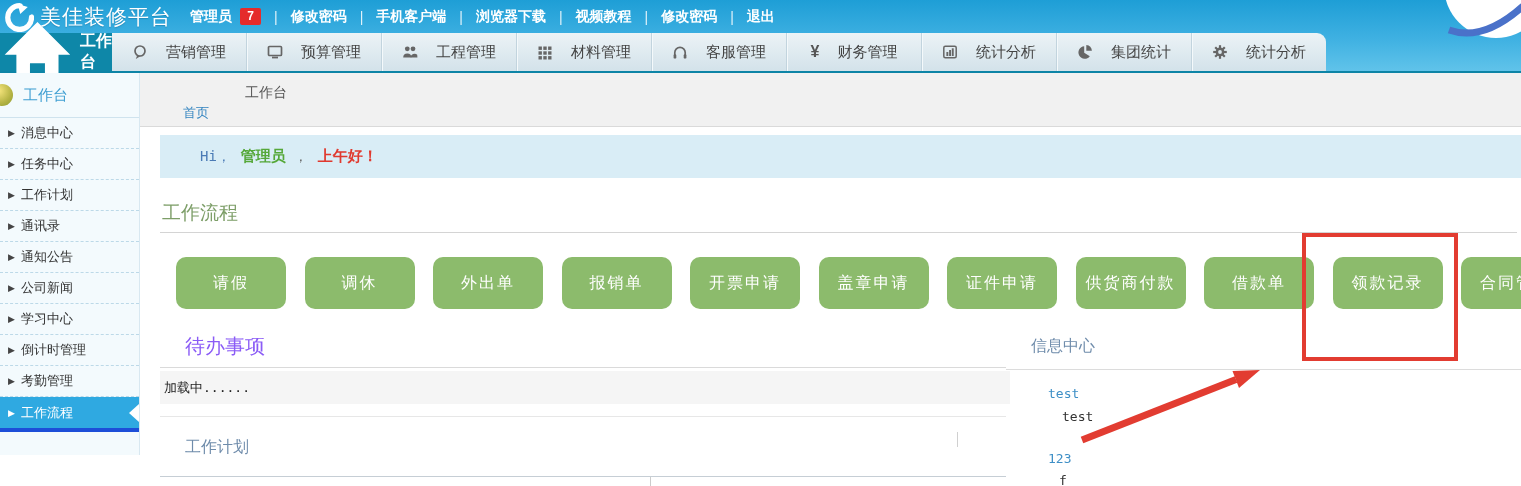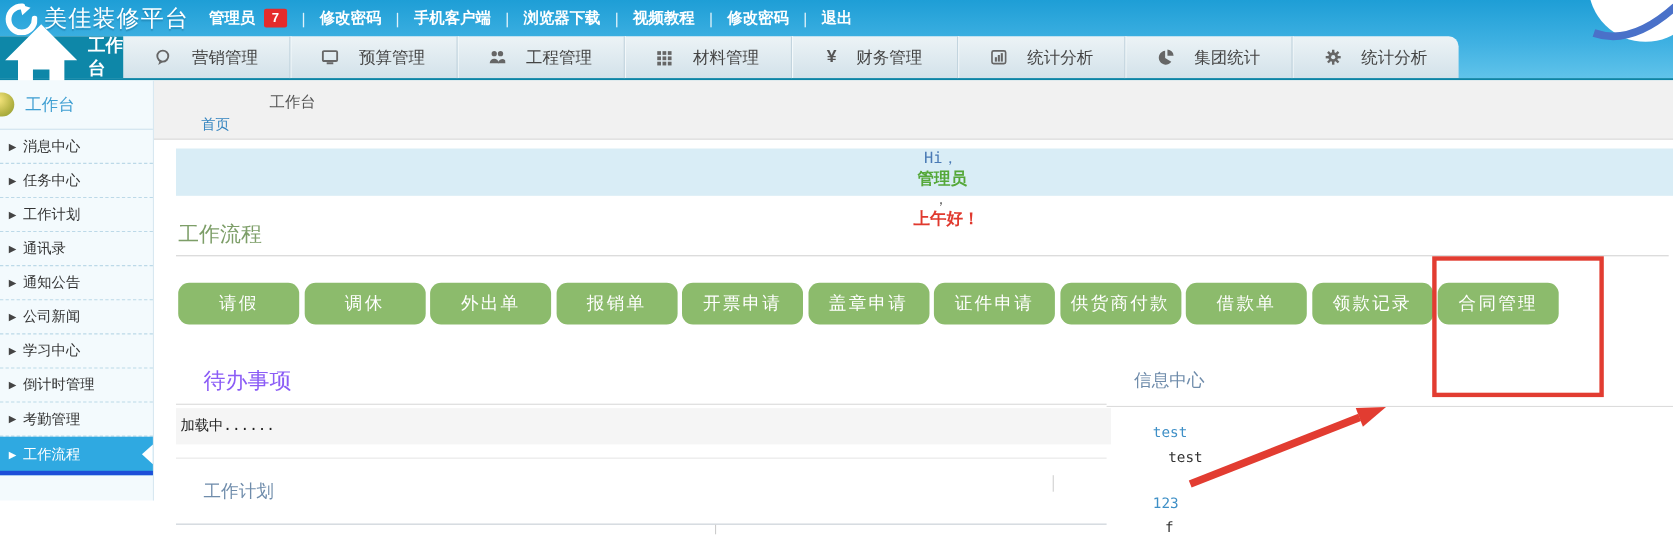--- a/index.html
+++ b/index.html
@@ -53,34 +53,34 @@
   .sb-item.active .sb-bullet{color:#fff;}
   .sb-item.active::after{
     content:"";position:absolute;right:0;top:50%;margin-top:-9px;
     border-top:9px solid transparent;border-bottom:9px solid transparent;border-right:10px solid #fff;
   }
   
   #crumbstrip{position:absolute;left:140px;top:73px;right:0;height:53px;background:#f1f1f1;border-bottom:1px solid #dadada;}
   .page-title{position:absolute;left:105px;top:11px;font-size:14px;color:#555;}
   .home-link{position:absolute;left:43px;top:31px;font-size:13px;color:#3585c0;cursor:pointer;}
   
-  #greeting{position:absolute;left:160px;top:135px;right:0;height:43px;background:#d9edf6;display:flex;align-items:center;padding-left:40px;font-size:14px;flex-direction:column;}
+  #greeting{position:absolute;left:160px;top:135px;right:0;height:43px;background:#d9edf6;display:flex;align-items:center;padding-left:40px;font-size:14px;}
   .g-hi{font-family:"DejaVu Sans Mono",monospace;color:#4a7ab5;margin-right:10px;}
   .g-user{color:#55a839;font-weight:bold;font-size:15px;margin-right:8px;}
   .g-comma{color:#666;margin-right:10px;}
   .g-msg{color:#e0392e;font-weight:bold;font-size:15px;}
   
   #wf-title{position:absolute;left:162px;top:200px;font-size:19px;color:#7d9e68;}
   .hr{position:absolute;height:1px;background:#d4d4d4;}
   #wf-hr{left:160px;right:4px;top:232px;}
   #btnrow{position:absolute;left:162px;top:257px;display:flex;gap:4.5px;}
   .wf-btn{
-    width:110px;height:38px;background:#8cbb6c;border:none;border-radius:10px;
+    width:110px;height:52px;background:#8cbb6c;border:none;border-radius:10px;
     color:#fff;font-size:16px;letter-spacing:2px;cursor:pointer;
-    display:flex;align-items:center;justify-content:center;font-family:inherit;
+    display:flex;align-items:center;justify-content:center;font-family:inherit;margin-left:14px;
   }
   
   #todo-title{position:absolute;left:185px;top:333px;font-size:20px;color:#8b5cf6;}
   #todo-hr{left:160px;width:846px;top:367px;background:#dadada;}
   #loading-row{position:absolute;left:160px;top:371px;width:846px;height:33px;background:#f5f5f5;line-height:33px;padding-left:4px;font-size:13px;color:#222;font-family:"DejaVu Sans Mono",monospace;}
   #mid-hr{left:160px;width:846px;top:416px;background:#e7e7e7;}
   #plan-title{position:absolute;left:185px;top:437px;font-size:16px;color:#6f8cab;}
   #plan-hr{left:160px;width:846px;top:476px;background:#c6ced5;}
   #tick-v{position:absolute;left:957px;top:432px;width:1px;height:15px;background:#d0d0d0;}
   #col-v{position:absolute;left:650px;top:477px;width:1px;height:9px;background:#ccc;}
@@ -170,20 +170,28 @@
           <rect x="6.3" y="7.3" width="3.4" height="3.4"></rect>
           <rect x="11.1" y="7.3" width="3.4" height="3.4"></rect>
           <rect x="1.5" y="12.1" width="3.4" height="3.4"></rect>
           <rect x="6.3" y="12.1" width="3.4" height="3.4"></rect>
           <rect x="11.1" y="12.1" width="3.4" height="3.4"></rect>
         </g>
       </svg>
     <span>材料管理</span>
   </div>
   <div class="tab">
+    <svg class="ticon" viewBox="0 0 16 16">
+        <path d="M2.8 12 V8.5 a5.2 5.2 0 0 1 10.4 0 V12" fill="none" stroke="#666" stroke-width="1.7"></path>
+        <rect x="1.6" y="10.2" width="2.7" height="4.4" rx="1.2" fill="#666"></rect>
+        <rect x="11.7" y="10.2" width="2.7" height="4.4" rx="1.2" fill="#666"></rect>
+      </svg>
+    <span>客服管理</span>
+  </div>
+  <div class="tab">
     <span class="yen-glyph">¥</span>
     <span>财务管理</span>
   </div>
   <div class="tab">
     <svg class="ticon" viewBox="0 0 16 16">
         <rect x="1.8" y="2.2" width="12.4" height="11.6" rx="1.5" fill="none" stroke="#666" stroke-width="1.5"></rect>
         <rect x="4.4" y="8" width="1.9" height="4" fill="#666"></rect>
         <rect x="7.1" y="6" width="1.9" height="6" fill="#666"></rect>
         <rect x="9.8" y="4.3" width="1.9" height="7.7" fill="#666"></rect>
       </svg>

